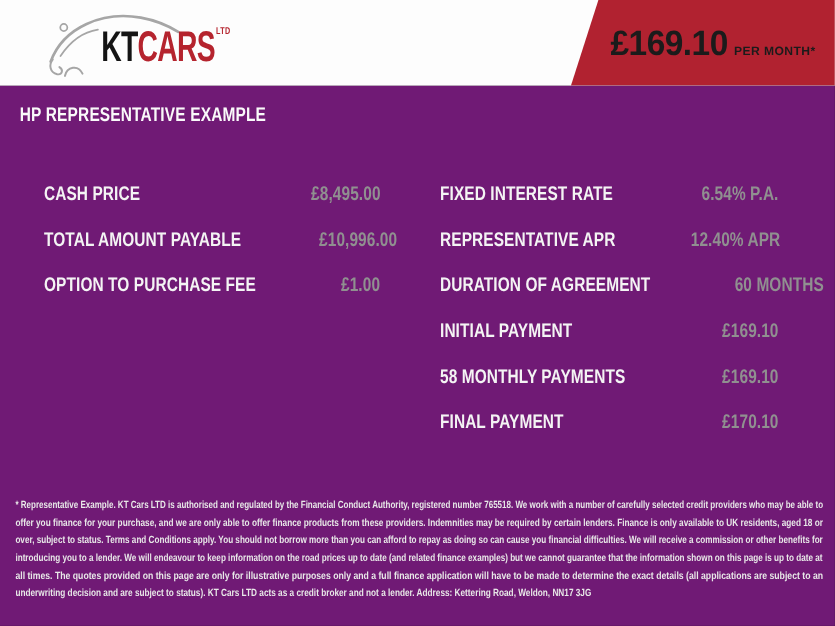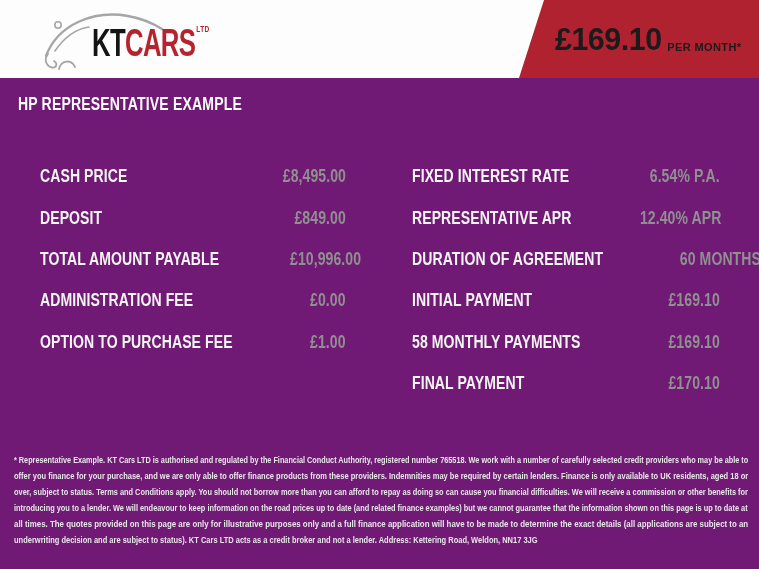--- a/index.html
+++ b/index.html
@@ -44,21 +44,21 @@
   .body { position:absolute; left:0; top:78px; width:759px; height:491px; background:#701a75; }
 
   .section-title {
     position:absolute; left:18px; top:16px; font-size:18px; font-weight:700;
     color:#fafafa; white-space:nowrap; letter-spacing:.2px;
     transform:scaleX(0.78); transform-origin:left center;
   }
 
   .col { position:absolute; top:78px; display:flex; flex-direction:column; }
   .col-left  { left:40px;  width:306px; }
-  .col-right { left:412px; width:308px; }
+  .col-right { left:400px; width:308px; }
   .frow { height:41.4px; display:flex; justify-content:space-between; align-items:center; }
   .lbl {
     font-size:18px; font-weight:700; color:#f4f4f4; white-space:nowrap;
     transform:scaleX(0.78); transform-origin:left center; letter-spacing:.1px;
   }
   .val {
     font-size:18px; font-weight:700; color:#909090; white-space:nowrap;
     transform:scaleX(0.78); transform-origin:right center; letter-spacing:.1px;
   }
 
@@ -97,30 +97,22 @@
   <div class="body">
 
     <div class="section-title">HP REPRESENTATIVE EXAMPLE</div>
 
     <div class="col col-left">
       <div class="frow">
         <span class="lbl">CASH PRICE</span>
         <span class="val">£8,495.00</span>
       </div>
       <div class="frow">
-        <span class="lbl">DEPOSIT</span>
-        <span class="val">£849.00</span>
-      </div>
-      <div class="frow">
         <span class="lbl">TOTAL AMOUNT PAYABLE</span>
         <span class="val">£10,996.00</span>
-      </div>
-      <div class="frow">
-        <span class="lbl">ADMINISTRATION FEE</span>
-        <span class="val">£0.00</span>
       </div>
       <div class="frow">
         <span class="lbl">OPTION TO PURCHASE FEE</span>
         <span class="val">£1.00</span>
       </div>
     </div>
 
     <div class="col col-right">
       <div class="frow">
         <span class="lbl">FIXED INTEREST RATE</span>

